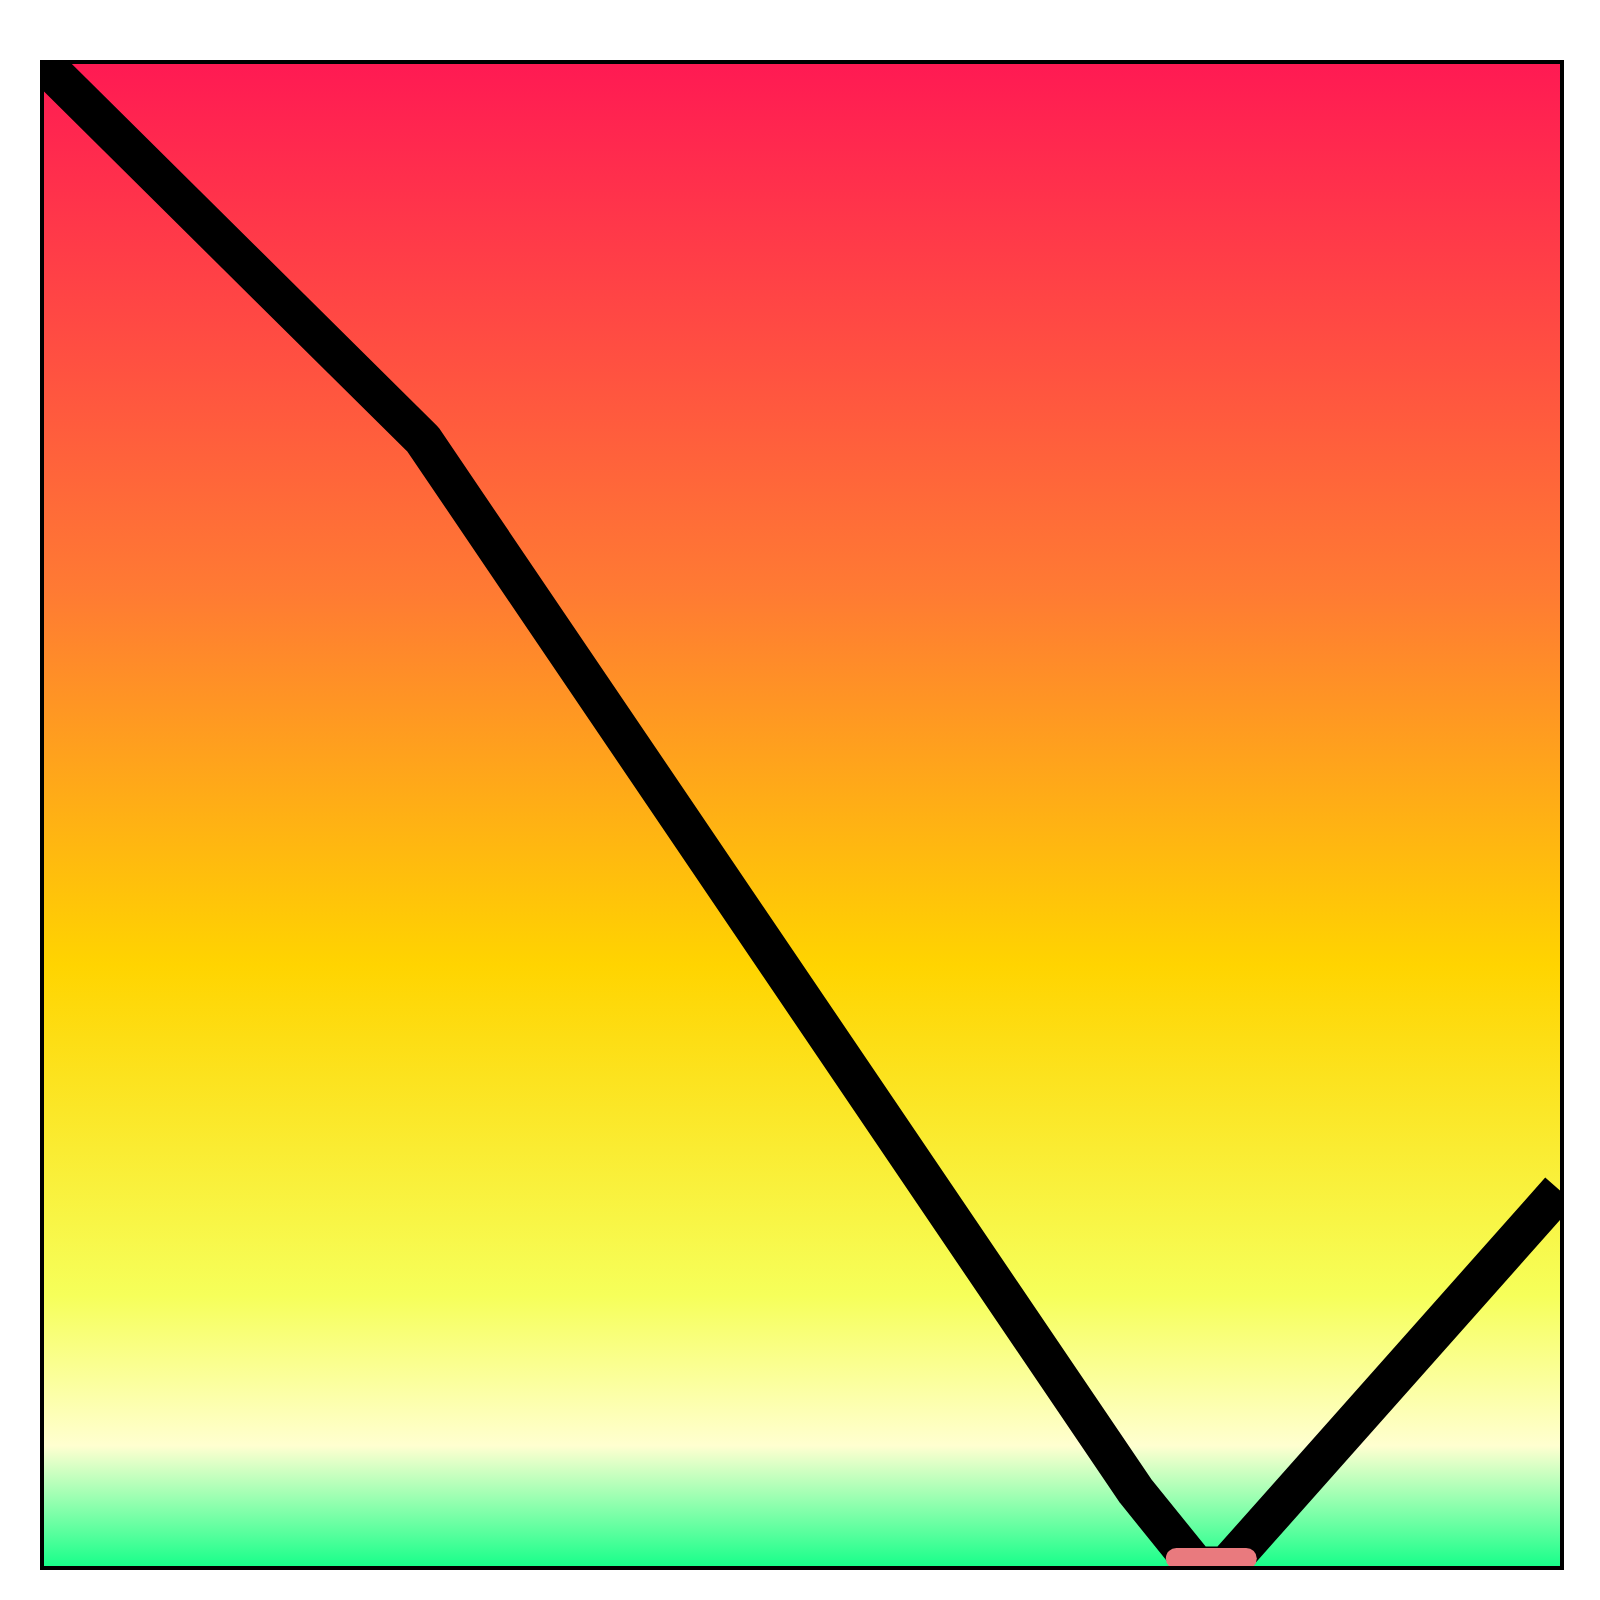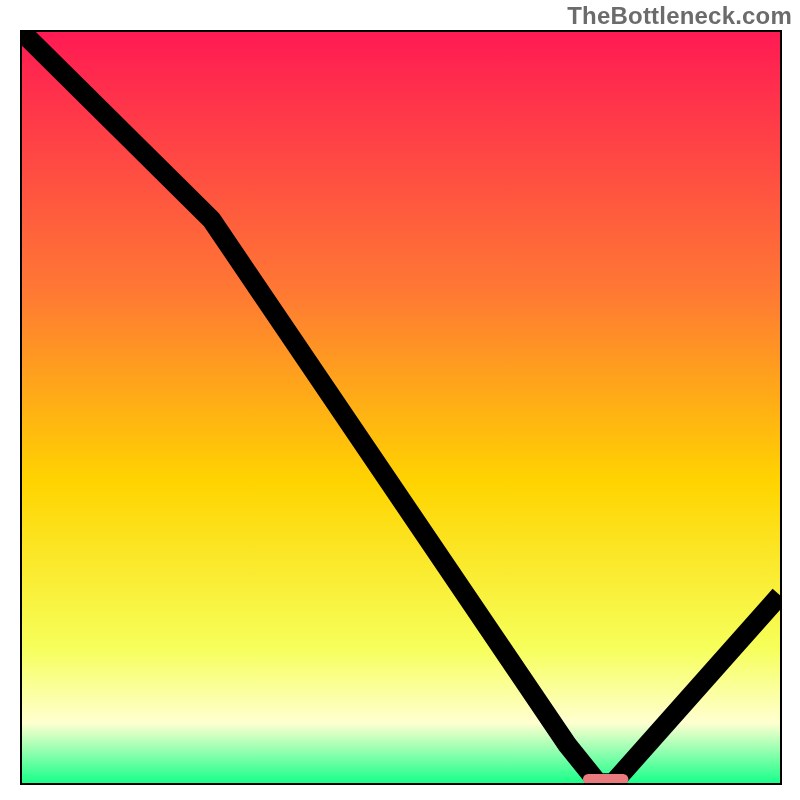--- a/index.html
+++ b/index.html
@@ -52,21 +52,20 @@
   .marker {
     fill: #e97a7e;
     stroke: none;
   }
 </style>
 </head>
 <body>
 
 <div class="wrap">
 
-  <div class="attribution">TheBottleneck.com</div>
 
   <div class="plot-area">
     <svg viewBox="0 0 100 100" preserveAspectRatio="none">
       <defs>
         <linearGradient id="bg-grad" x1="0" y1="0" x2="0" y2="1">
         <stop offset="0%" stop-color="#ff1a53"></stop>
             <stop offset="35%" stop-color="#ff7a33"></stop>
             <stop offset="60%" stop-color="#ffd400"></stop>
             <stop offset="82%" stop-color="#f6ff5a"></stop>
             <stop offset="92%" stop-color="#ffffd0"></stop>

